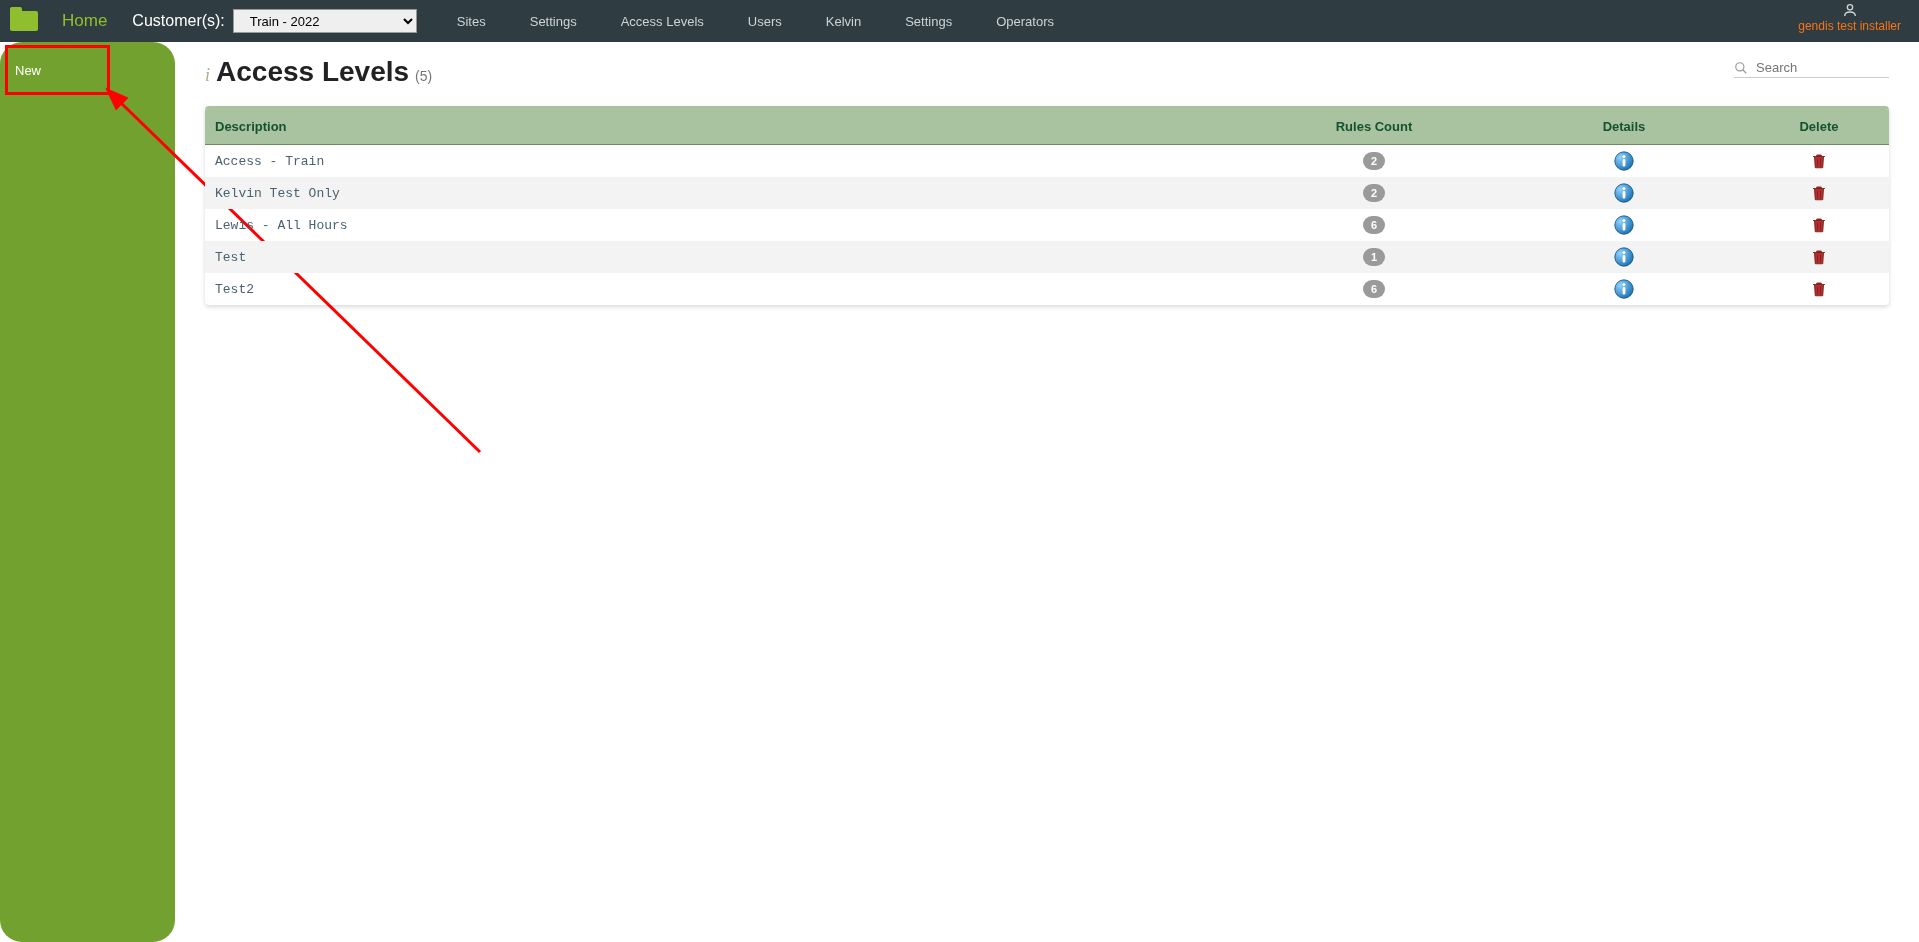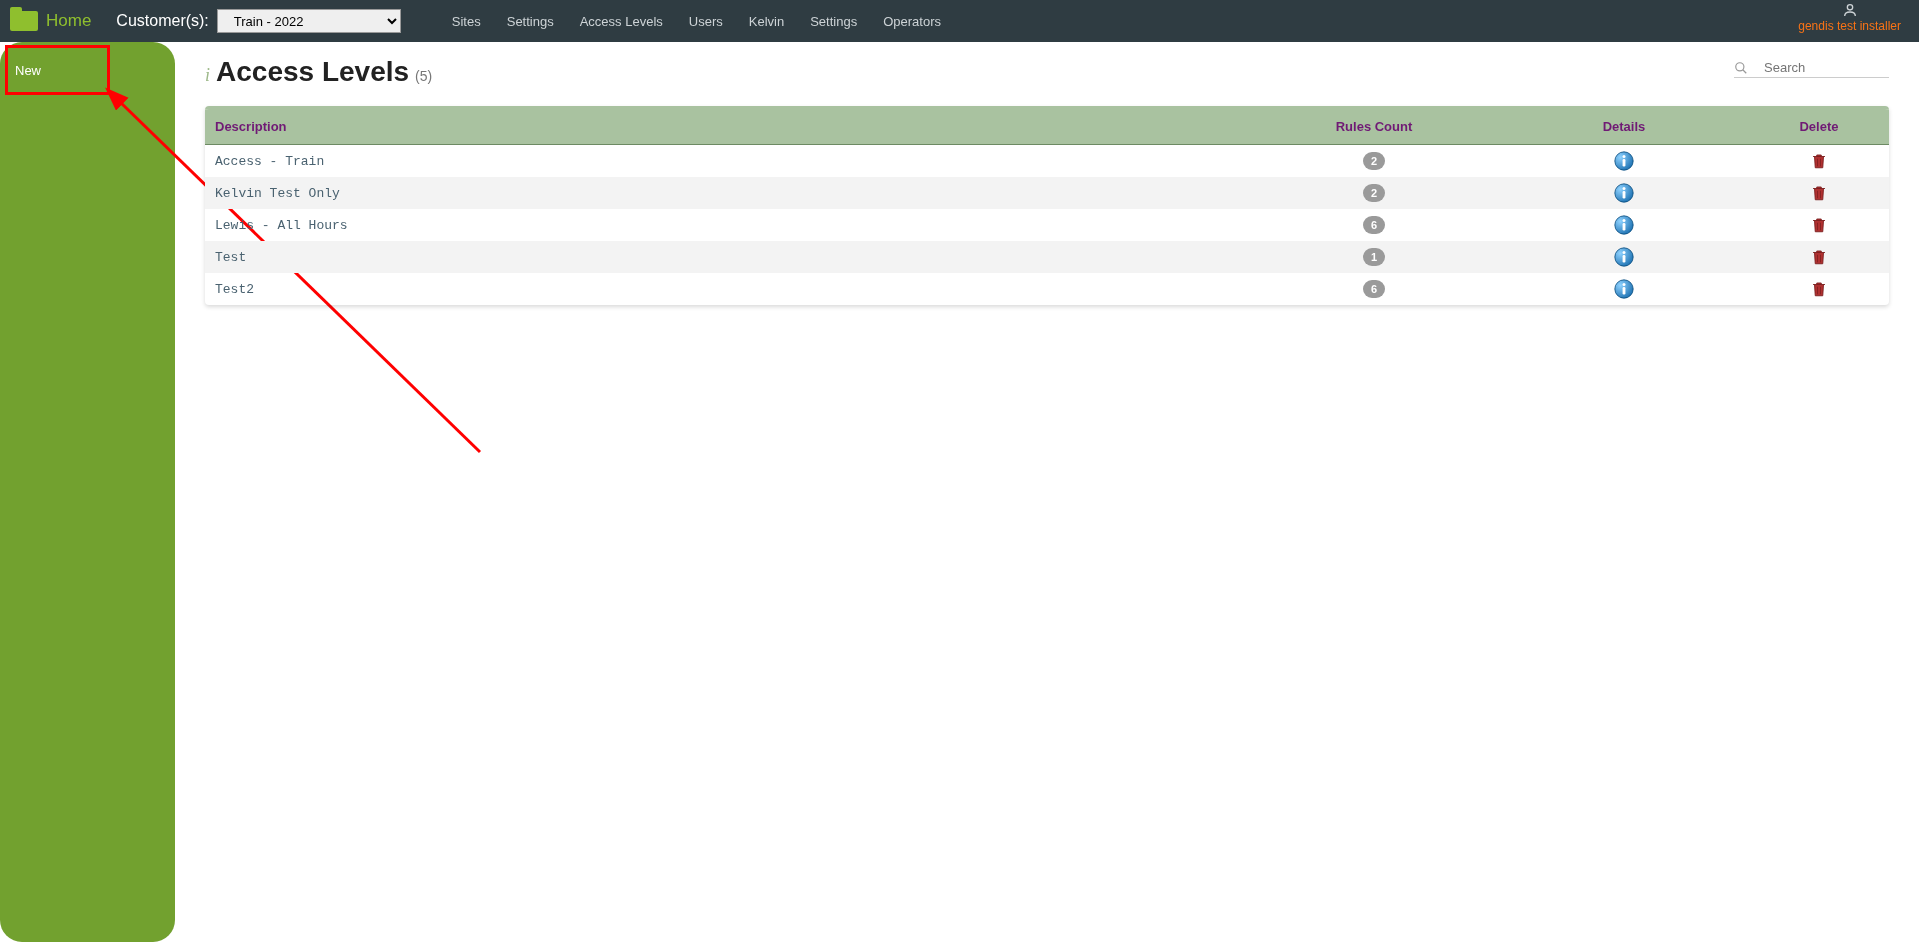--- a/index.html
+++ b/index.html
@@ -17,21 +17,21 @@
     background: #2f3c42;
     display: flex;
     align-items: center;
     color: #fff;
     padding: 0 10px 0 10px;
     position: relative;
   }
   .home-group {
     display: flex;
     align-items: center;
-    gap: 8px;
+    gap: 24px;
     margin-right: 25px;
     text-align: center;
   }
   .folder-icon {
     width: 28px;
     height: 20px;
     background: #8fbf2e;
     border-radius: 2px;
     position: relative;
   }
@@ -54,22 +54,22 @@
   }
   .customer-select {
     width: 184px;
     height: 24px;
     border: 1px solid #999;
     font-size: 13px;
     padding-left: 12px;
   }
   .nav-links {
     display: flex;
-    gap: 26px;
-    margin-left: 51px;
+    gap: 44px;
+    margin-left: 40px;
   }
   .nav-links a {
     color: #cdd3d6;
     text-decoration: none;
     font-size: 13px;
     cursor: pointer;
   }
   .user-area {
     position: absolute;
     right: 18px;
@@ -137,21 +137,21 @@
   .page-header .count {
     color: #777;
     font-size: 14px;
   }
   .search-wrap {
     position: absolute;
     top: 18px;
     right: 30px;
     display: flex;
     align-items: center;
-    gap: 16px;
+    gap: 8px;
     border-bottom: 1px solid #ccc;
     padding-bottom: 2px;
     width: 155px;
   }
   .search-wrap input {
     border: none;
     outline: none;
     font-size: 13px;
     width: 130px;
     color: #555;
@@ -167,21 +167,21 @@
     width: 100%;
     border-collapse: collapse;
   }
   thead {
     background: #a9c2a0;
   }
   th {
     text-align: left;
     font-size: 13px;
     font-weight: 600;
-    color: #701a75;
+    color: #14532d;
     padding: 10px 10px;
     border-bottom: 1px solid #6d8a63;
   }
   th.col-rules, th.col-details, th.col-delete { text-align: center; width: 250px; }
   th.col-delete { width: 140px; }
   tbody tr { height: 32px; }
   tbody tr:nth-child(even) { background: #f3f3f3; }
   td {
     padding: 6px 10px;
     font-size: 13px;

